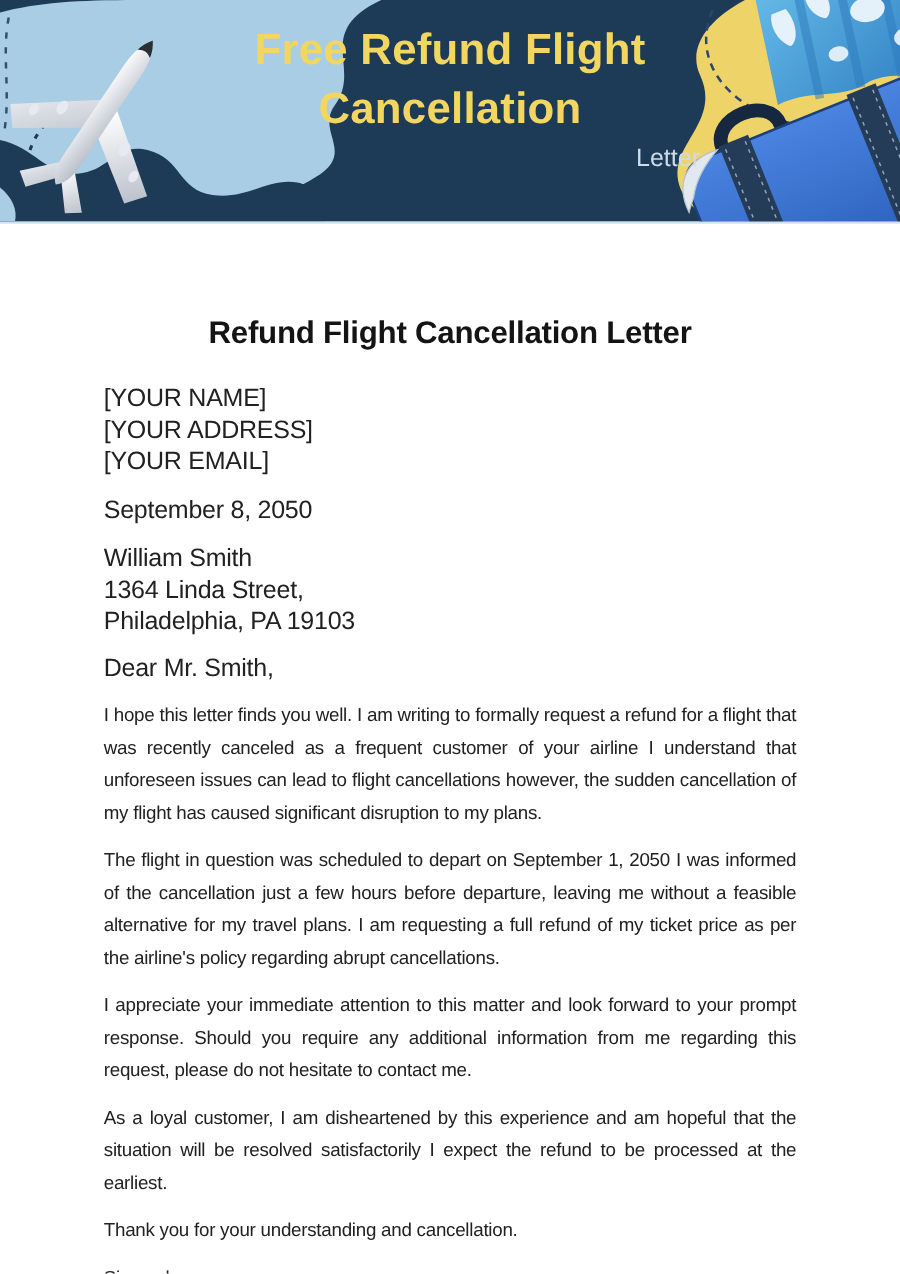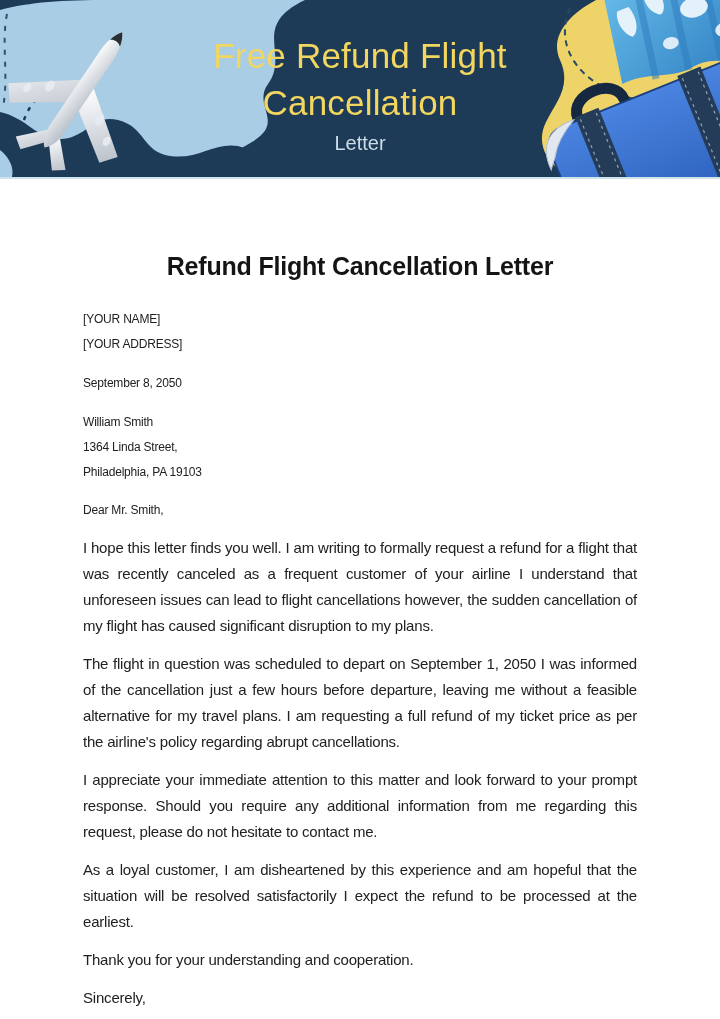--- a/index.html
+++ b/index.html
@@ -10,37 +10,36 @@
   .page { width: 720px; height: 1019px; overflow: hidden; background: #ffffff; }
 
   
   .banner { position: relative; width: 720px; height: 177px; background: #1d3a57; overflow: hidden; }
   .banner svg { position: absolute; left: 0; top: 0; display: block; }
   .banner-text {
     position: absolute; left: 160px; top: 16px; width: 400px;
     text-align: center; z-index: 3;
   }
   .banner-title {
-    color: #f2d65f; font-size: 35px; line-height: 47px; font-weight: 400;
+    color: #f2d65f; font-size: 35px; line-height: 47px; font-weight: 700;
     letter-spacing: 0.2px;
-    margin-top: 16px;
   }
   .banner-subtitle {
-    color: #ccdde8; font-size: 20px; line-height: 24px; margin-top: 5px; font-weight: 400;
+    color: #ccdde8; font-size: 20px; line-height: 24px; margin-top: 5px; font-weight: 400; text-align: right;
   }
   .banner-edge { width: 720px; height: 2px; background: #cfe3ef; }
 
   
   .letter { padding: 0 83px; }
   .letter-title {
     margin: 72px 0 0 0; text-align: center;
     font-size: 25px; line-height: 30px; font-weight: 700; color: #141414;
     letter-spacing: -0.2px;
   }
-  .line { font-size: 12px; line-height: 25px; letter-spacing: -0.2px; }
+  .line { font-size: 20px; line-height: 25px; letter-spacing: -0.2px; }
   .bold { font-weight: 400; }
   .sender-block { margin-top: 26px; }
   .date-line { margin: 14px 0 0 0; }
   .recipient-block { margin-top: 14px; }
   .salutation { margin: 13px 0 0 0; }
   .para {
     margin: 12px 0 0 0; font-size: 15px; line-height: 26px; letter-spacing: -0.2px;
     text-align: justify;
   }
   .closing { margin: 12px 0 0 0; font-size: 15px; line-height: 26px; letter-spacing: -0.2px; }
@@ -128,34 +127,35 @@
     </div>
   </div>
   <div class="banner-edge"></div>
 
   <main class="letter">
     <h1 class="letter-title">Refund Flight Cancellation Letter</h1>
 
     <div class="sender-block">
       <div class="line">[YOUR NAME]</div>
       <div class="line">[YOUR ADDRESS]</div>
+      <div class="line">[YOUR EMAIL]</div>
     </div>
 
     <p class="line bold date-line">September 8, 2050</p>
 
     <div class="recipient-block">
       <div class="line bold">William Smith</div>
       <div class="line">1364 Linda Street,</div>
       <div class="line">Philadelphia, PA 19103</div>
     </div>
 
     <p class="line bold salutation">Dear Mr. Smith,</p>
 
     <p class="para">I hope this letter finds you well. I am writing to formally request a refund for a flight that was recently canceled as a frequent customer of your airline I understand that unforeseen issues can lead to flight cancellations however, the sudden cancellation of my flight has caused significant disruption to my plans.</p>
     <p class="para">The flight in question was scheduled to depart on September 1, 2050 I was informed of the cancellation just a few hours before departure, leaving me without a feasible alternative for my travel plans. I am requesting a full refund of my ticket price as per the airline's policy regarding abrupt cancellations.</p>
     <p class="para">I appreciate your immediate attention to this matter and look forward to your prompt response. Should you require any additional information from me regarding this request, please do not hesitate to contact me.</p>
     <p class="para">As a loyal customer, I am disheartened by this experience and am hopeful that the situation will be resolved satisfactorily I expect the refund to be processed at the earliest.</p>
 
-    <p class="closing">Thank you for your understanding and cooperation.</p>
+    <p class="closing">Thank you for your understanding and cancellation.</p>
     <p class="signoff">Sincerely,</p>
   </main>
 
 </div>
 
 </body></html>

